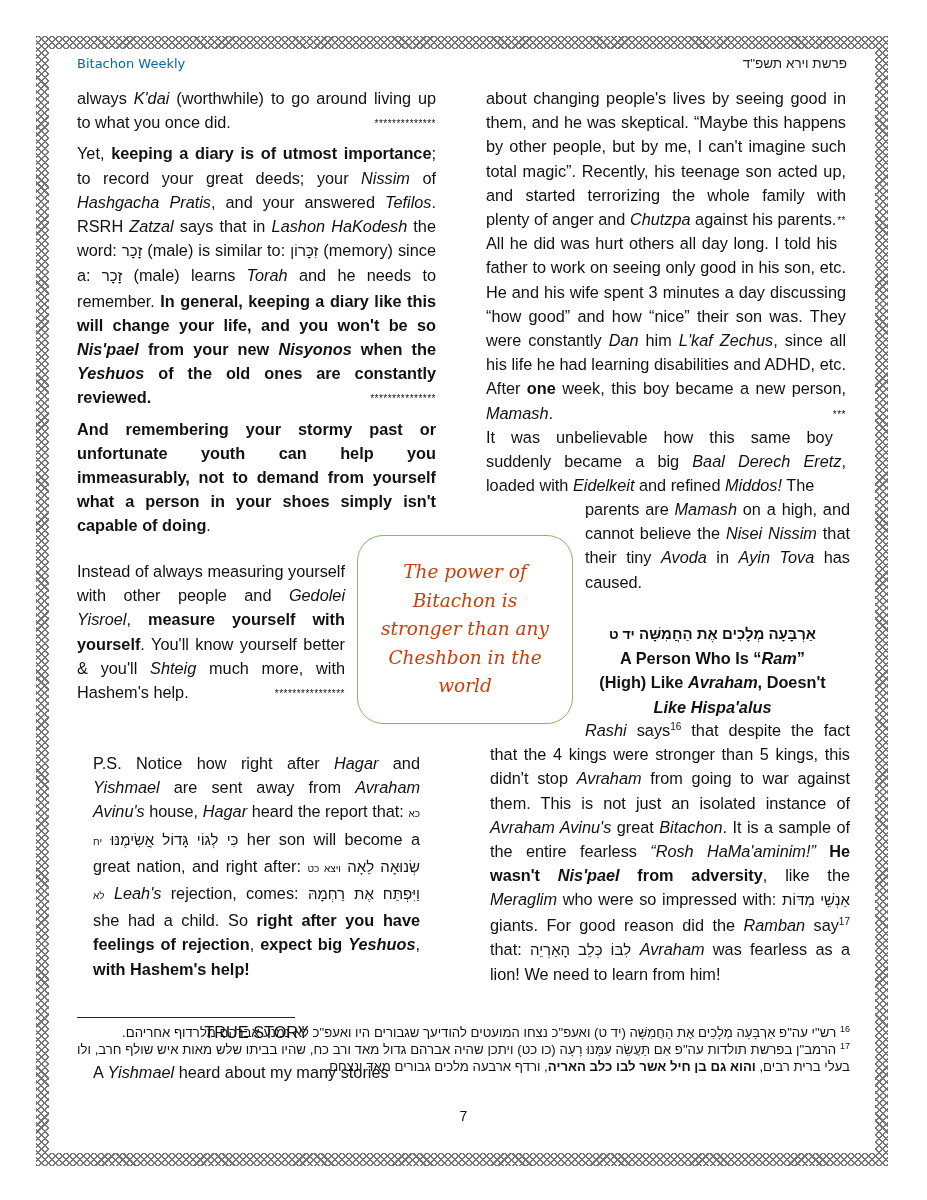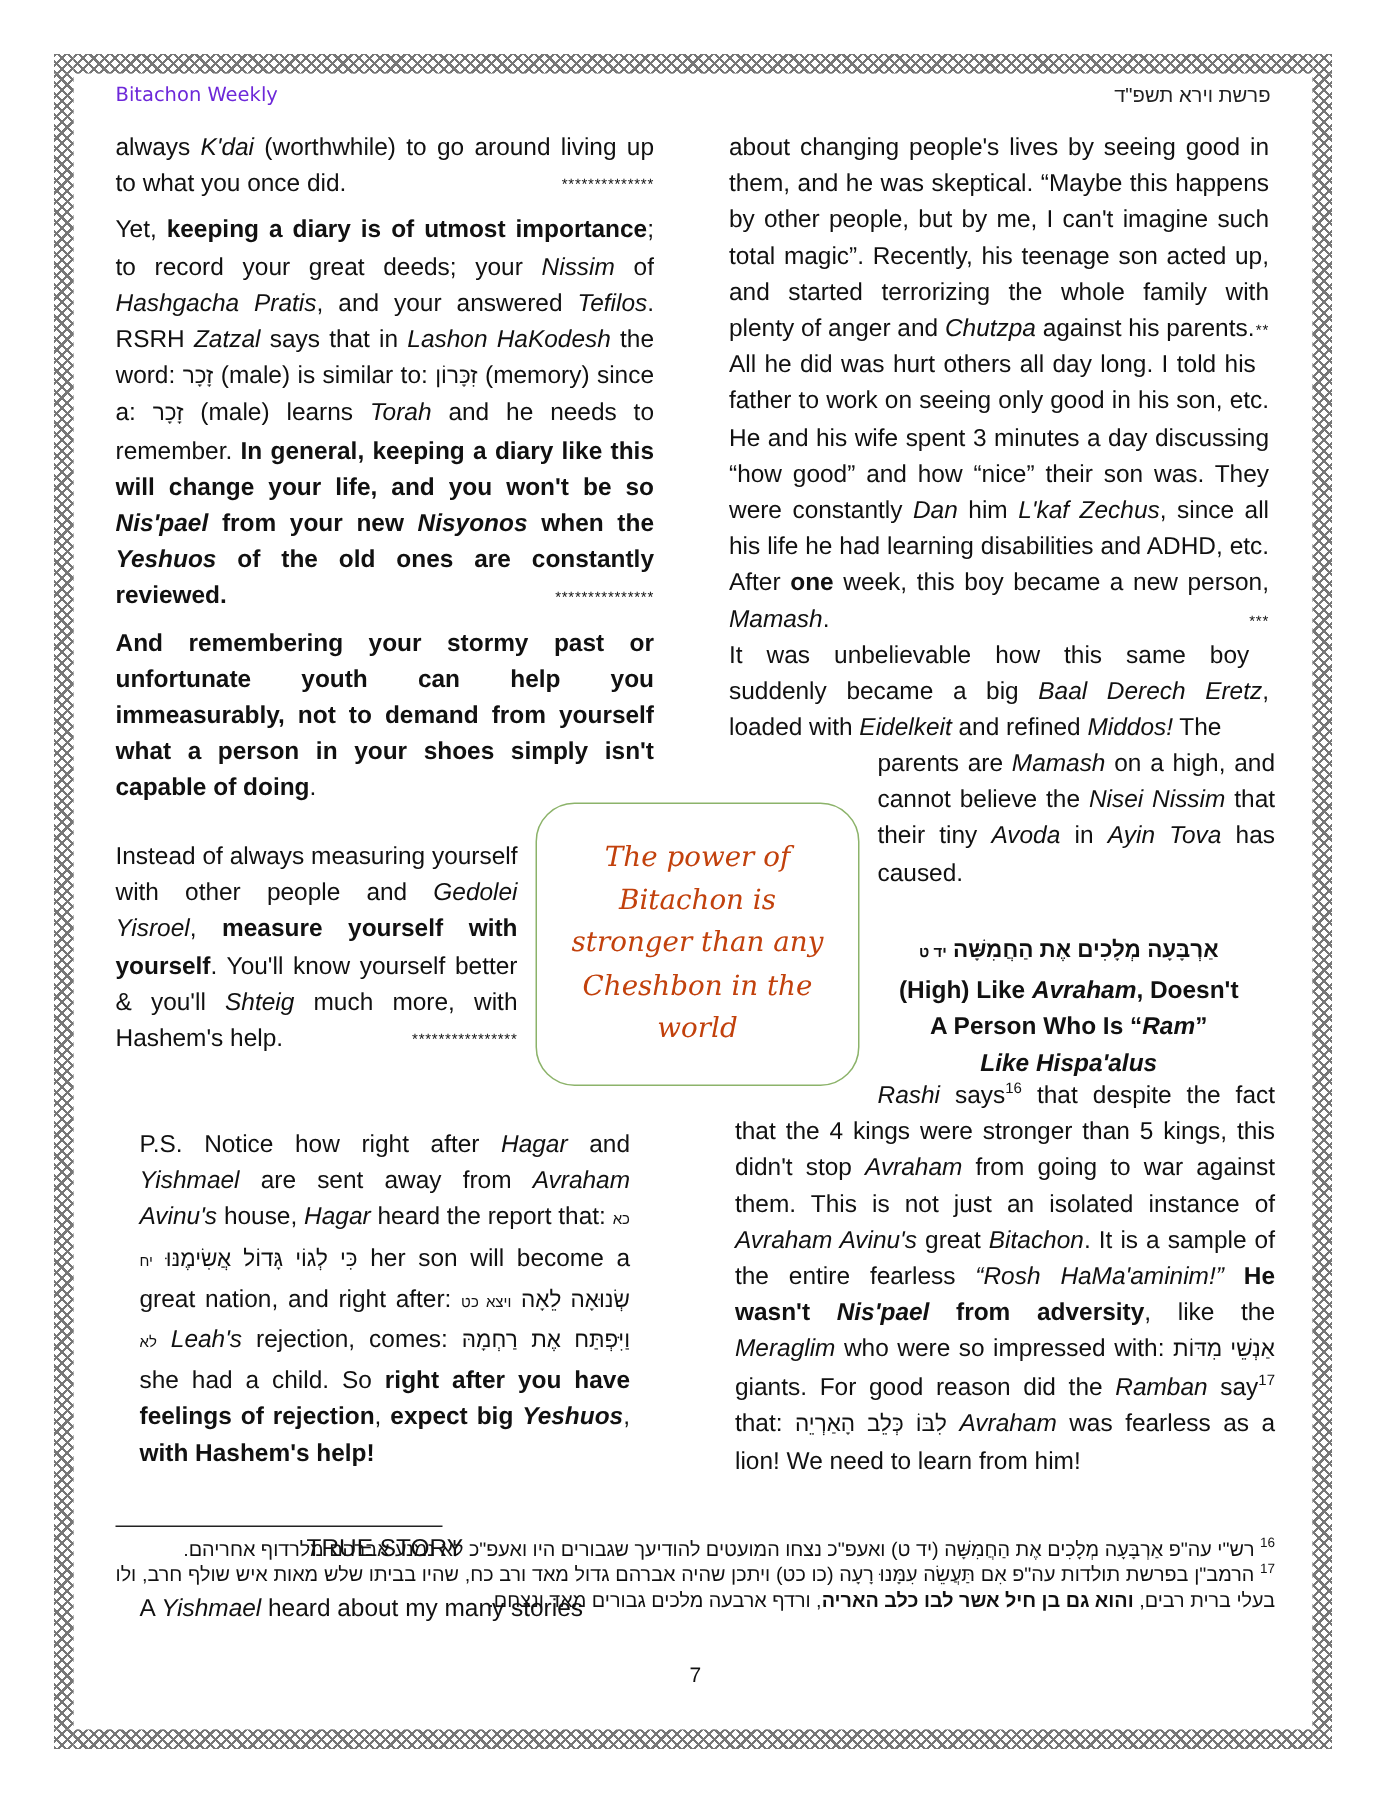--- a/index.html
+++ b/index.html
@@ -1,21 +1,21 @@
 <!DOCTYPE html>
 <html><head>
 <meta charset="utf-8">
 <style>
   html, body { margin:0; padding:0; background:#ffffff; }
   body { width:927px; height:1200px; position:relative; overflow:hidden; font-family:"Liberation Sans", sans-serif; color:#111; }
   .border { position:absolute; left:36px; top:36px; width:852px; height:1130px; box-sizing:border-box; border:13px solid transparent;
     border-image: repeating-linear-gradient(45deg, #777 0 1.5px, transparent 1.5px 5px) 13; }
   .border::before { content:""; position:absolute; inset:-13px; box-sizing:border-box; border:13px solid transparent;
     border-image: repeating-linear-gradient(-45deg, #777 0 1.5px, transparent 1.5px 5px) 13; }
-  .hdr-left { position:absolute; left:77px; top:56px; font-family:"DejaVu Sans", sans-serif; font-size:13px; color:#6d28d9; }
+  .hdr-left { position:absolute; left:77px; top:56px; font-family:"DejaVu Sans", sans-serif; font-size:13px; color:#0369a1; }
   .hdr-right { position:absolute; right:80px; top:56px; font-size:13.5px; direction:rtl; color:#222; }
   .col { position:absolute; font-size:16.3px; line-height:24.2px; text-align:justify; }
   .col p { margin:0; }
   .colL { left:77px; top:86px; width:359px; }
   .colR { left:486px; top:86px; width:360px; }
   .gap { height:7px; }
   .stars { float:right; font-size:10px; letter-spacing:0.5px; margin-top:2px; }
   i { font-style:italic; }
   b { font-weight:bold; }
   .heb { direction:rtl; unicode-bidi:isolate; font-size:15px; }
@@ -95,23 +95,23 @@
   <p>
     <span>It was unbelievable how this same boy suddenly became a big </span><i>Baal Derech Eretz</i><span>, loaded with </span><i>Eidelkeit</i><span> and refined </span><i>Middos!</i><span> The</span>
   </p>
 </div>
 
 <div class="colR2">
   <span>parents are </span><i>Mamash</i><span> on a high, and cannot believe the </span><i>Nisei Nissim</i><span> that their tiny </span><i>Avoda</i><span> in </span><i>Ayin Tova</i><span> has caused.</span>
 </div>
 
 <div class="colR3">
-  <div class="hebh"><span>אַרְבָּעָה מְלָכִים אֶת הַחֲמִשָּׁה</span> <span style="font-size:10px;margin-top:21px;">יד ט</span></div>
+  <div class="hebh"><span>אַרְבָּעָה מְלָכִים אֶת הַחֲמִשָּׁה</span> <span style="font-size:14px;margin-top:21px;">יד ט</span></div>
+  <div><span>A Person Who Is “</span><i>Ram</i><span>”</span></div>
   <div><span>(High) Like </span><i>Avraham</i><span>, Doesn't</span></div>
-  <div><span>A Person Who Is “</span><i>Ram</i><span>”</span></div>
   <div><i>Like Hispa'alus</i></div>
 </div>
 
 <div class="colR4">
   <p style="text-indent:95px;">
     <i>Rashi</i><span> says</span><span class="sup">16</span><span> that despite the fact that the 4 kings were stronger than 5 kings, this didn't stop </span><i>Avraham</i><span> from going to war against them. This is not just an isolated instance of </span><i>Avraham Avinu's</i><span> great </span><i>Bitachon</i><span>. It is a sample of the entire fearless </span><i>“Rosh HaMa'aminim!”</i><span> </span><b>He wasn't </b><b><i>Nis'pael</i></b><b> from adversity</b><span>, like the </span><i>Meraglim</i><span> who were so impressed with: </span><span class="heb">אַנְשֵׁי מִדּוֹת</span><span> giants. For good reason did the </span><i>Ramban</i><span> say</span><span class="sup">17</span><span> that: </span><span class="heb">לִבּוֹ כְּלֵב הָאַרְיֵה</span><span> </span><i>Avraham</i><span>  was fearless as a lion! We need to learn from him!</span>
   </p>
 </div>
 
 <div class="box">

